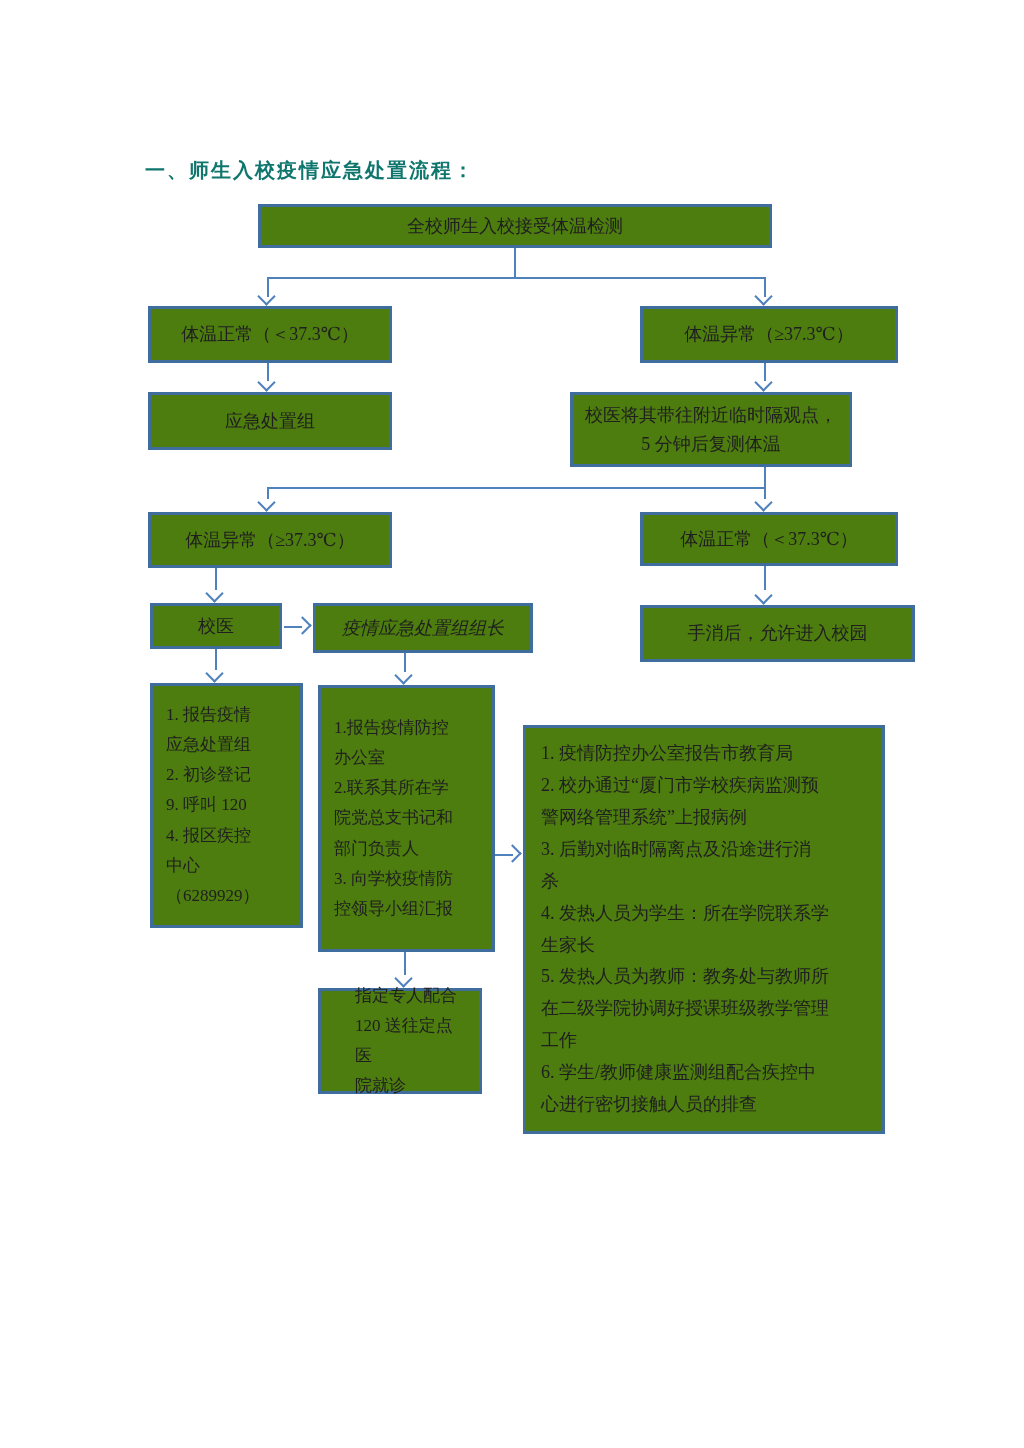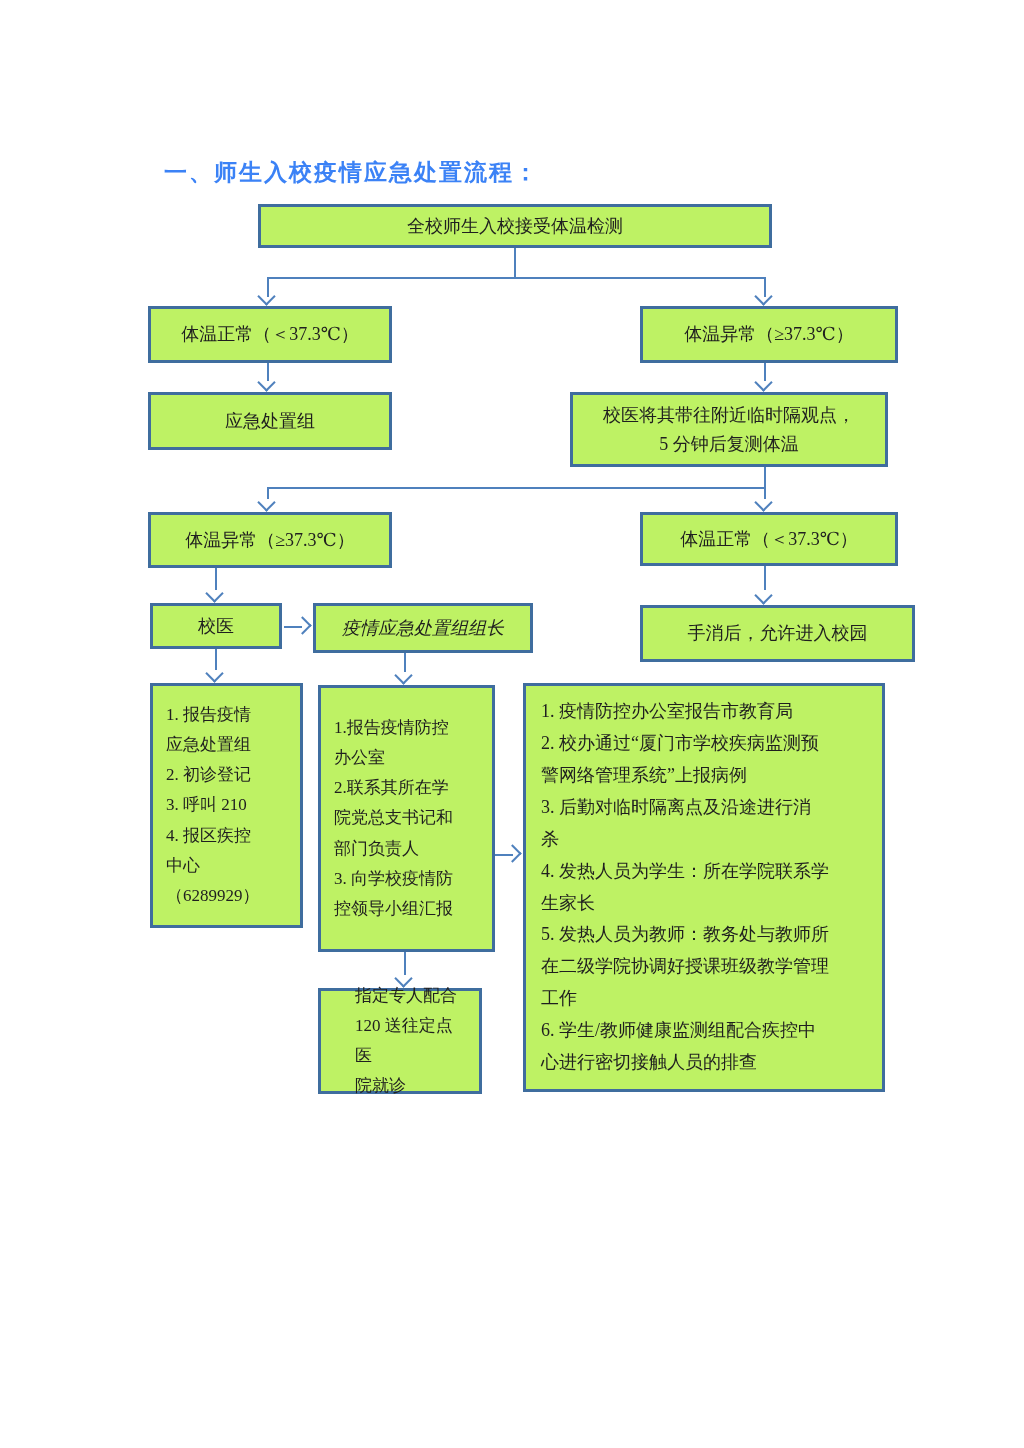--- a/index.html
+++ b/index.html
@@ -10,32 +10,32 @@
   }
   *{margin:0;padding:0;box-sizing:border-box;}
   body{background:#e9e9e9;font-family:"Liberation Serif","DejaVu Serif",serif;}
   .page{
     position:relative;width:1024px;height:1448px;margin:0 auto;
     background:var(--background);overflow:hidden;color:var(--text);
   }
   .title{
     position:absolute;left:145px;top:157px;
     font-family:"Liberation Sans","DejaVu Sans",sans-serif;
-    font-weight:700;font-size:23px;letter-spacing:2px;color:#3b82f6;margin-left:19px;
+    font-weight:700;font-size:20px;letter-spacing:2px;color:#0f766e;
   }
   .node{
-    position:absolute;border:3px solid var(--box_border);background:#bef264;
+    position:absolute;border:3px solid var(--box_border);background:#4d7c0f;
     display:flex;align-items:center;justify-content:center;text-align:center;
     font-size:18px;line-height:1.6;white-space:pre-line;color:var(--text);
   }
   .node.list{
     justify-content:flex-start;text-align:left;font-size:17px;line-height:1.78;
   }
   .node.list .inner{padding:6px 10px 6px 13px;width:100%;}
-  .node.big{font-size:18px;line-height:1.77;}
+  .node.big{font-size:18px;line-height:1.77;margin-top:42px;}
   .vline{position:absolute;width:2px;background:var(--arrow);}
   .hline{position:absolute;height:2px;background:var(--arrow);}
   .chev{
     position:absolute;width:13px;height:13px;
     border-left:2.5px solid var(--arrow);border-bottom:2.5px solid var(--arrow);
   }
   .chev.down{transform:rotate(-45deg);}
   .chev.right{transform:rotate(-135deg);}
 </style>
 </head>
@@ -56,21 +56,21 @@
 
   <div class="node" style="left:148px;top:306px;width:244px;height:57px;">体温正常（＜37.3℃）</div>
   <div class="node" style="left:640px;top:306px;width:258px;height:57px;">体温异常（≥37.3℃）</div>
 
   <div class="vline" style="left:267px;top:363px;height:18px;"></div>
   <div class="chev down" style="left:260px;top:376px;"></div>
   <div class="vline" style="left:764px;top:363px;height:18px;"></div>
   <div class="chev down" style="left:757px;top:376px;"></div>
 
   <div class="node" style="left:148px;top:392px;width:244px;height:58px;">应急处置组</div>
-  <div class="node" style="left:570px;top:392px;width:318px;height:75px;">校医将其带往附近临时隔观点，
+  <div class="node" style="left:570px;top:392px;width:282px;height:75px;">校医将其带往附近临时隔观点，
 5 分钟后复测体温</div>
 
   <div class="vline" style="left:764px;top:467px;height:21px;"></div>
   <div class="hline" style="left:267px;top:487px;width:499px;"></div>
   <div class="vline" style="left:267px;top:487px;height:12px;"></div>
   <div class="chev down" style="left:260px;top:496px;"></div>
   <div class="vline" style="left:764px;top:487px;height:12px;"></div>
   <div class="chev down" style="left:757px;top:496px;"></div>
 
   <div class="node" style="left:148px;top:512px;width:244px;height:56px;">体温异常（≥37.3℃）</div>
@@ -90,21 +90,21 @@
 
   <div class="vline" style="left:215px;top:649px;height:21px;"></div>
   <div class="chev down" style="left:208px;top:667px;"></div>
   <div class="vline" style="left:404px;top:653px;height:19px;"></div>
   <div class="chev down" style="left:397px;top:669px;"></div>
 
   <div class="node list" style="left:150px;top:683px;width:153px;height:245px;">
     <div class="inner">1. 报告疫情
 应急处置组
 2. 初诊登记
-3. 呼叫 210
+9. 呼叫 120
 4. 报区疾控
 中心
 （6289929）</div>
   </div>
 
   <div class="node list" style="left:318px;top:685px;width:177px;height:267px;">
     <div class="inner">1.报告疫情防控
 办公室
 2.联系其所在学
 院党总支书记和

